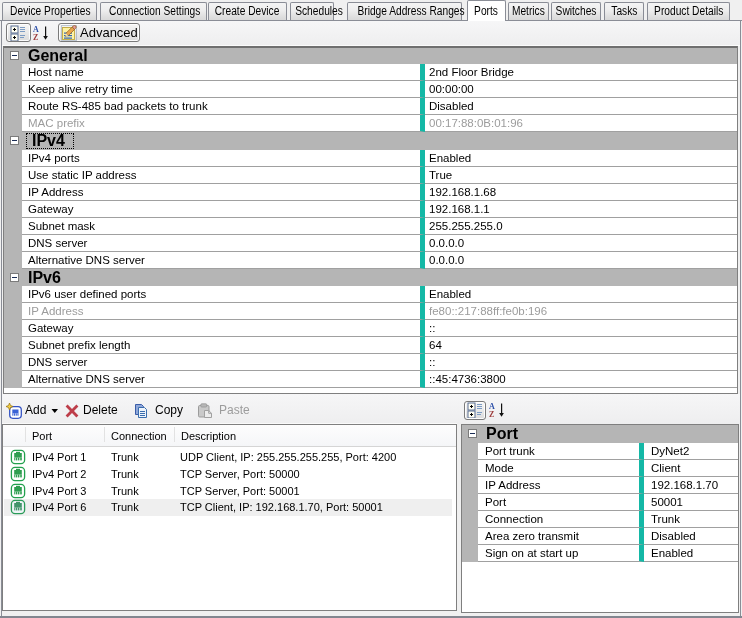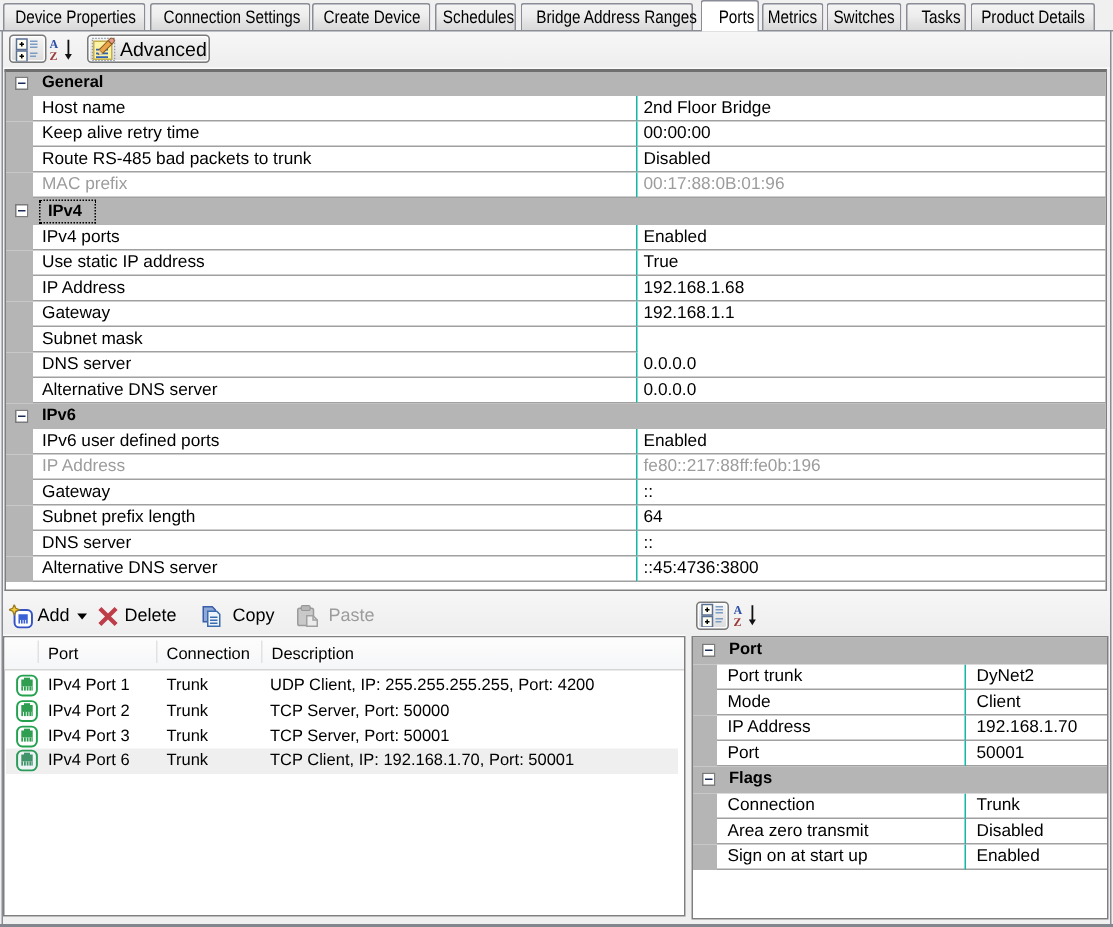--- a/index.html
+++ b/index.html
@@ -1,37 +1,37 @@
 <!DOCTYPE html>
 <html><head><meta charset="utf-8"><style>
 *{margin:0;padding:0;box-sizing:border-box}
 html,body{width:742px;height:618px;overflow:hidden}
 body{font-family:"Liberation Sans",sans-serif;font-size:12px;color:#000;background:#f0f0f0;position:relative}
 .abs{position:absolute}
 
-.tab{position:absolute;top:2px;height:18px;border:1px solid #8a8d96;border-bottom:none;border-radius:2px 2px 0 0;background:linear-gradient(#f4f4f4 0%,#ededed 45%,#dfdfdf 80%,#d9d9d9 100%);text-align:right;line-height:17px;z-index:1;white-space:nowrap}
+.tab{position:absolute;top:2px;height:18px;border:1px solid #8a8d96;border-bottom:none;border-radius:2px 2px 0 0;background:linear-gradient(#f4f4f4 0%,#ededed 45%,#dfdfdf 80%,#d9d9d9 100%);text-align:center;line-height:17px;z-index:1;white-space:nowrap}
 .tab .tx{display:inline-block;font-size:12px;transform:scaleX(.85);transform-origin:50% 50%}
 .tab.sel{top:0;height:21px;background:#fff;z-index:3;line-height:20px}
 #paneline{position:absolute;left:0;top:20px;width:742px;height:1px;background:#8a8d96;z-index:2}
 
 #bl{position:absolute;left:1px;top:20px;width:1px;height:597px;background:#8a8d96}
 #br{position:absolute;left:740px;top:20px;width:1px;height:597px;background:#8a8d96}
 #bb{position:absolute;left:0;top:616px;width:742px;height:2px;background:#82868f}
 
 .tbar{position:absolute;background:linear-gradient(#f6f6f7,#eeeeef)}
 .tbtn{position:absolute;border:1px solid #7a7a7a;border-radius:3px;background:linear-gradient(#f6f6f6,#dcdcdc);box-shadow:inset 0 0 0 1px rgba(255,255,255,.9)}
 .tsep{position:absolute;width:1;background:#b8b8b8}
 .ttext{position:absolute;line-height:16px;font-size:12px;white-space:nowrap}
 
 .grid{position:absolute;background:#fff;border:1px solid #7f7f7f}
-.cat{position:relative;height:17px;background:#b5b5b5;font-weight:bold;line-height:17px;white-space:nowrap;font-size:11px}
+.cat{position:relative;height:17px;background:#b5b5b5;font-weight:bold;line-height:17px;white-space:nowrap;font-size:16px}
 .row{display:flex;height:17px;white-space:nowrap}
 .gut{background:#b5b5b5;flex:none}
 .lab,.val{border-bottom:1px solid #a0a0a0;line-height:16px;overflow:hidden;font-size:11.5px}
-.lab{flex:none;border-right:1px solid #14b8a6;padding-left:6px}
+.lab{flex:none;border-right:5px solid #14b8a6;padding-left:6px}
 .val{flex:auto;padding-left:4px}
 .g1 .gut{width:18px}
 .g1 .lab{width:403px}
 .g1 .cat{padding-left:24px}
 .g2 .gut{width:16px}
 .g2 .lab{width:166px;padding-left:7px}
 .g2 .val{padding-left:7px}
 .g2 .cat{padding-left:24px}
 .dis{color:#9c9c9c}
 .cbox{position:absolute;top:4px;width:9px;height:9px;background:#fff;border:1px solid #7b7b7b}
@@ -46,21 +46,21 @@
 #lvh i{position:absolute;top:2px;width:1px;height:15px;background:#e2e2e2}
 .lvrow{position:relative;height:16.8px}
 .lvrow span{position:absolute;line-height:16.8px;white-space:nowrap;font-size:11px}
 .lvrow .ic{position:absolute;left:7px;top:0}
 .lvsel{position:absolute;left:1px;width:448px;top:0;height:16.8px;background:#efefef}
 </style></head><body>
 
 <div class="tab" style="left:2px;width:95px"><span class="tx">Device Properties</span></div>
 <div class="tab" style="left:100px;width:107px"><span class="tx">Connection Settings</span></div>
 <div class="tab" style="left:208px;width:79px"><span class="tx">Create Device</span></div>
-<div class="tab" style="left:290px;width:54px"><span class="tx">Schedules</span></div>
+<div class="tab" style="left:290px;width:44px"><span class="tx">Schedules</span></div>
 <div class="tab" style="left:347px;width:115px"><span class="tx">Bridge Address Ranges</span></div>
 <div class="tab sel" style="left:467px;width:39px"><span class="tx">Ports</span></div>
 <div class="tab" style="left:508px;width:41px"><span class="tx">Metrics</span></div>
 <div class="tab" style="left:551px;width:50px"><span class="tx">Switches</span></div>
 <div class="tab" style="left:604px;width:40px"><span class="tx">Tasks</span></div>
 <div class="tab" style="left:647px;width:83px"><span class="tx">Product Details</span></div>
 <div id="paneline"></div>
 <div id="bl"></div>
 <div id="br"></div>
 <div id="bb"></div>
@@ -149,20 +149,21 @@
       <div class="val">192.168.1.68</div>
     </div>
  <div class="row">
       <div class="gut"></div>
       <div class="lab">Gateway</div>
       <div class="val">192.168.1.1</div>
     </div>
  <div class="row">
       <div class="gut"></div>
       <div class="lab">Subnet mask</div>
+      <div class="val">255.255.255.0</div>
     </div>
  <div class="row">
       <div class="gut"></div>
       <div class="lab">DNS server</div>
       <div class="val">0.0.0.0</div>
     </div>
  <div class="row">
       <div class="gut"></div>
       <div class="lab">Alternative DNS server</div>
       <div class="val">0.0.0.0</div>
@@ -351,23 +352,20 @@
  <div class="row">
       <div class="gut"></div>
       <div class="lab">IP Address</div>
       <div class="val">192.168.1.70</div>
     </div>
  <div class="row">
       <div class="gut"></div>
       <div class="lab">Port</div>
       <div class="val">50001</div>
     </div>
- <div class="cat" style="height:18px"><span class="cbox">
-        <i></i>
-      </span>Flags</div>
  <div class="row">
       <div class="gut"></div>
       <div class="lab">Connection</div>
       <div class="val">Trunk</div>
     </div>
  <div class="row">
       <div class="gut"></div>
       <div class="lab">Area zero transmit</div>
       <div class="val">Disabled</div>
     </div>

